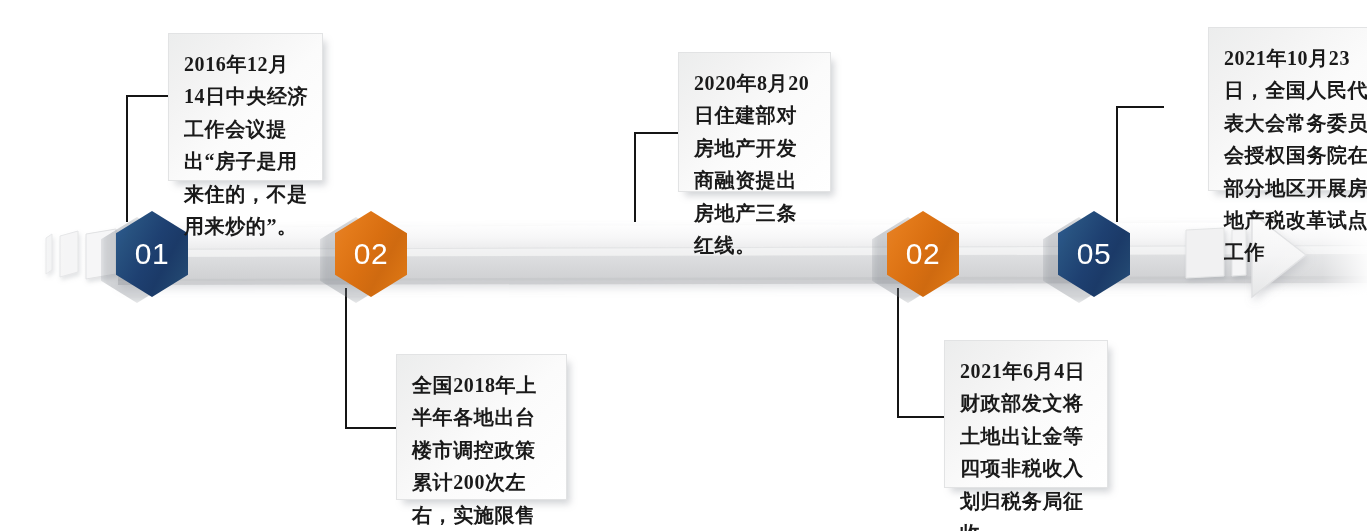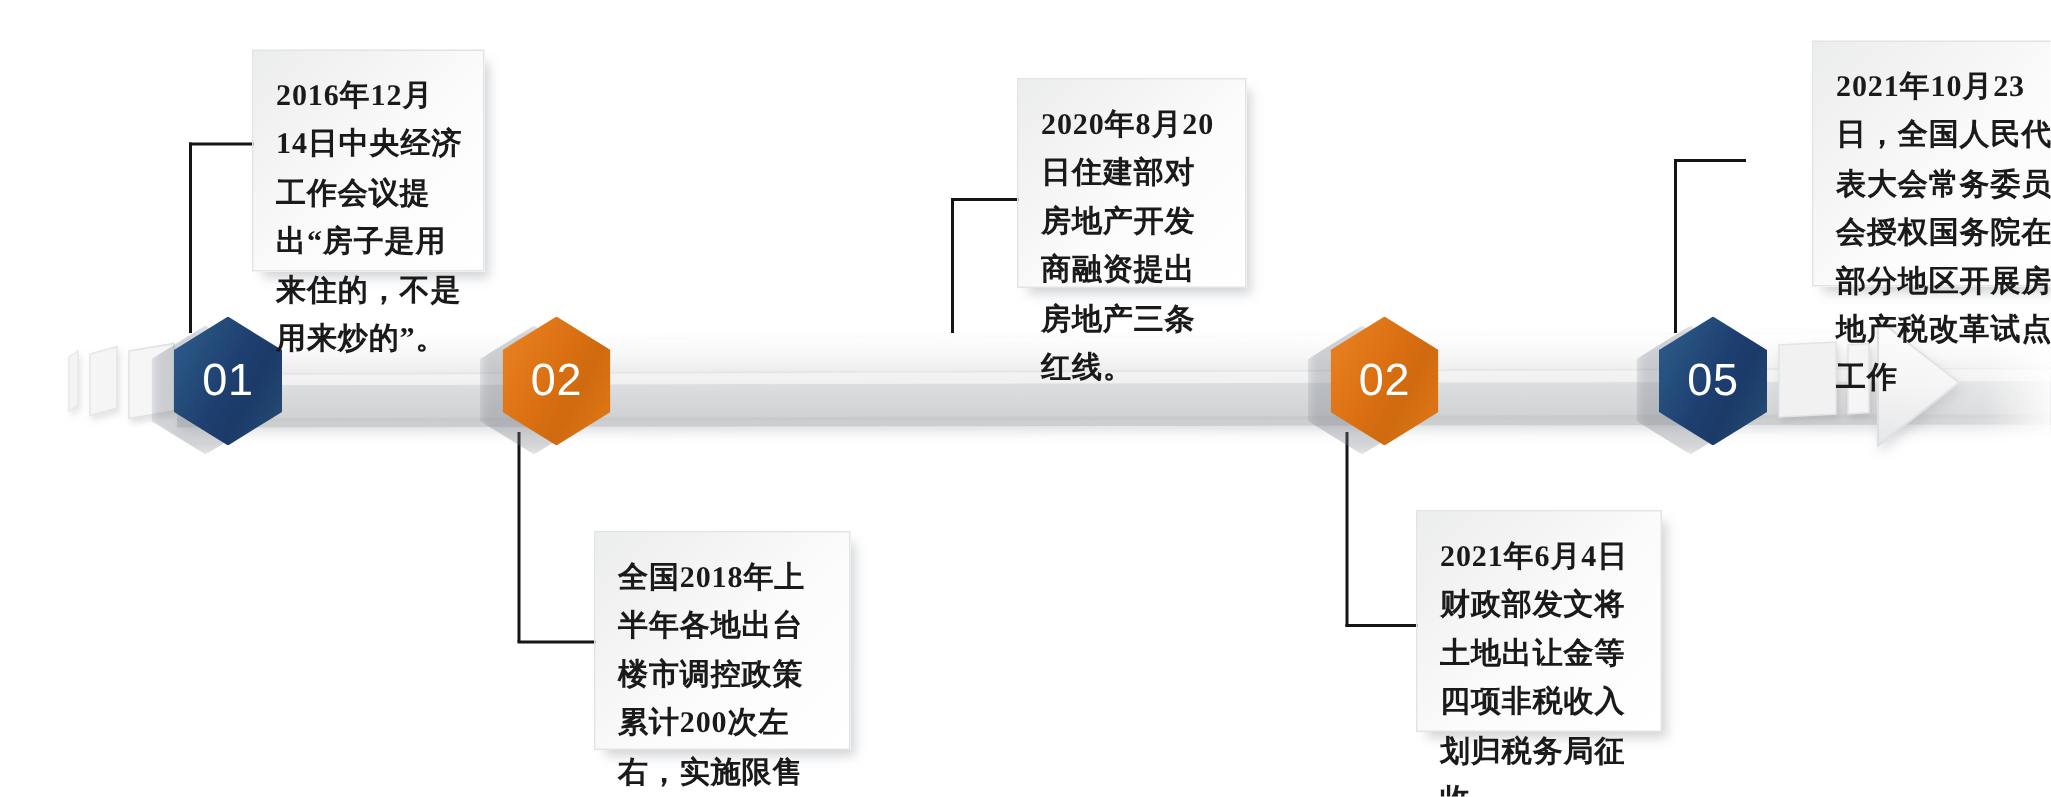--- a/index.html
+++ b/index.html
@@ -239,21 +239,21 @@
     <div class="hex-shadow"></div>
     <div class="hex orange hex-face">02</div>
   </div>
 
 
   <div class="hex-wrap" style="left:863px; top:207px;">
     <div class="hex-shadow"></div>
     <div class="hex orange hex-face">02</div>
   </div>
 
-  <div class="hex-wrap" style="left:1082px; top:207px;text-align:center;">
+  <div class="hex-wrap" style="left:1034px; top:207px;text-align:center;">
     <div class="hex-shadow"></div>
     <div class="hex blue hex-face">05</div>
   </div>
 
   <div class="note" style="left:168px; top:33px; width:155px; height:148px;">
     <div class="note-text">2016年12月14日中央经济工作会议提出“房子是用来住的，不是用来炒的”。</div>
   </div>
 
   <div class="note" style="left:396px; top:354px; width:171px; height:146px;">
     <div class="note-text">全国2018年上半年各地出台楼市调控政策累计200次左右，实施限售的城市约50个。</div>

